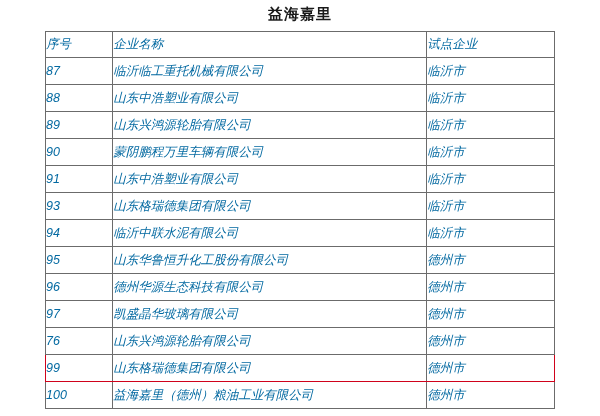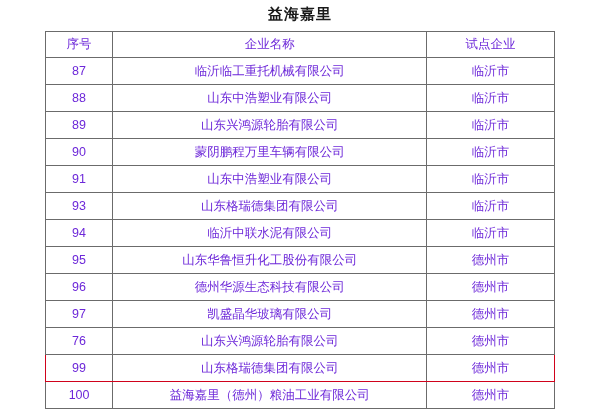--- a/index.html
+++ b/index.html
@@ -34,26 +34,27 @@
   }
   table.main-table {
     border-collapse: collapse;
     width: 510px;
     table-layout: fixed;
   }
   table.main-table td {
     border: 1px solid #6b6b6b;
     height: 26px;
     font-size: 12.5px;
-    text-align: center;
+    text-align: left;
     vertical-align: middle;
     padding: 0;
-    color: #6d28d9;
+    color: #0369a1;
     white-space: nowrap;
     overflow: hidden;
+    font-style: italic;
   }
   table.main-table tr.header-row td {
     font-size: 12.5px;
     font-weight: normal;
     height: 25px;
   }
   .col-no { width: 62px; }
   .col-name { width: 290px; }
   .col-city { width: 118px; }
   tr.highlight-row td {

